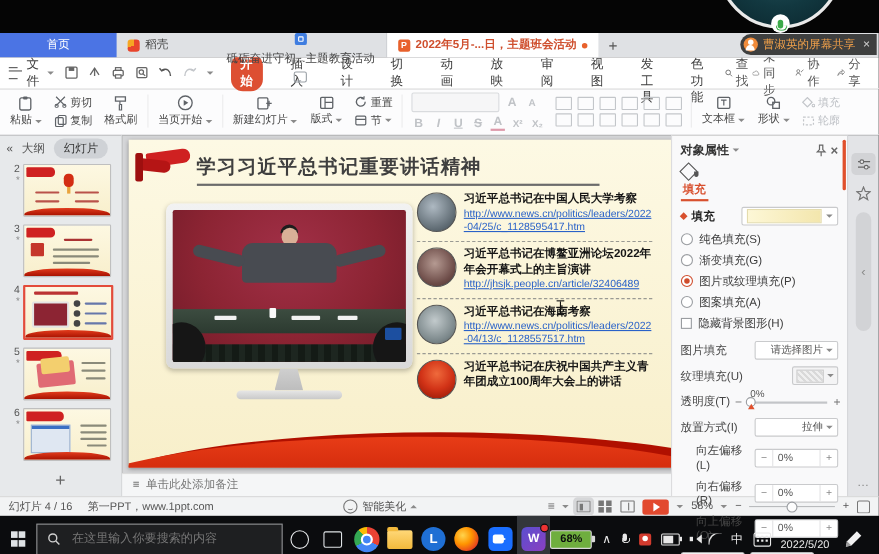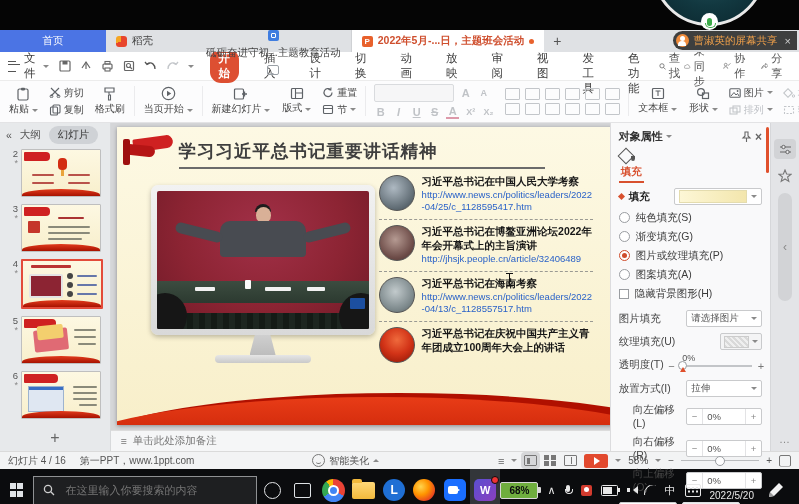--- a/index.html
+++ b/index.html
@@ -117,21 +117,21 @@
   .llist{position:absolute;left:262px;top:44px;width:214px;display:flex;flex-direction:column;}
   .litem{display:flex;gap:7px;padding:4px 0 5px;}
   .ldash{border-top:1.5px dashed #9a9a93;margin:1px 0;}
   .lav{width:36px;height:36px;border-radius:50%;flex:none;border:1.5px solid #555;box-sizing:border-box;}
   .lav1{background:radial-gradient(circle at 40% 35%,#aeb9c2 0%,#5e6a72 70%,#3d474e 100%);}
   .lav2{background:radial-gradient(circle at 45% 40%,#b59a92 0%,#6d4c48 65%,#47302e 100%);}
   .lav3{background:radial-gradient(circle at 45% 40%,#c2cacc 0%,#7d898c 65%,#525c5e 100%);}
   .lav4{background:radial-gradient(circle at 50% 35%,#ef6a3c 0%,#d23317 50%,#8c1404 100%);}
   .ltxt{min-width:0;}
   .lt{font-size:10.5px;font-weight:bold;color:#161616;line-height:1.3;}
-  .lu{font-size:9.5px;color:#2a62c8;line-height:1.3;word-break:break-all;}
+  .lu{font-size:9.5px;color:#2a62c8;text-decoration:underline;line-height:1.3;word-break:break-all;}
   
   .wave{position:absolute;left:-30px;right:-30px;overflow:visible;}
   .w1{bottom:-26px;height:58px;background:#b01000;border-radius:50% 50% 0 0/100% 100% 0 0;position:absolute;left:-40px;right:-40px;}
   .w2{bottom:-30px;height:58px;background:linear-gradient(#e83c17,#c21e04);border-radius:50% 50% 0 0/100% 100% 0 0;position:absolute;left:-60px;right:-20px;}
   .w3{bottom:-46px;height:58px;background:#f2f0e4;border-radius:50% 50% 0 0/100% 100% 0 0;position:absolute;left:-30px;right:-30px;opacity:.25;}
   .ibeam{position:absolute;left:388px;top:146px;width:9px;height:14px;}
   .ibeam:before{content:"";position:absolute;left:4px;top:1px;bottom:1px;width:1.5px;background:#111;}
   .ibeam:after{content:"";position:absolute;left:1px;top:0;width:7px;border-top:1.5px solid #111;box-shadow:0 12.5px 0 #111;height:0;}
   
   .notes{height:20px;background:#f5f6f7;border-top:1px solid #ddd;display:flex;align-items:center;gap:6px;padding:0 10px;font-size:10.5px;color:#777;}
@@ -151,21 +151,21 @@
   .swatchdd{margin-left:auto;width:88px;height:17px;border:1px solid #c9cacc;background:#fff;border-radius:2px;display:flex;align-items:center;padding:0 4px;gap:4px;box-sizing:border-box;}
   .swatchdd .sw{flex:1;height:11px;background:linear-gradient(90deg,#fdf7d6,#f3e6ad);border:1px solid #e4dcae;}
   .prow{display:flex;align-items:center;gap:6px;padding:2.5px 8px;}
   .radio{width:11px;height:11px;border:1px solid #9a9da1;border-radius:50%;box-sizing:border-box;flex:none;background:#fff;}
   .radio.on{border-color:#cf4c2c;position:relative;}
   .radio.on:after{content:"";position:absolute;inset:2px;border-radius:50%;background:#cf4c2c;}
   .check{width:10px;height:10px;border:1px solid #9a9da1;box-sizing:border-box;flex:none;background:#fff;}
   .frow{display:flex;align-items:center;padding:3px 8px;gap:4px;}
   .frow .lab{flex:1;color:#454545;}
   .ddbtn{width:76px;height:17px;border:1px solid #c9cacc;background:#fff;border-radius:2px;display:flex;align-items:center;padding:0 4px;gap:3px;font-size:9.5px;color:#555;box-sizing:border-box;white-space:nowrap;overflow:hidden;}
-  .ddbtn .fx{flex:1;overflow:hidden;text-overflow:ellipsis;}
+  .ddbtn .fx{flex:1;overflow:hidden;text-overflow:ellipsis;text-align:right;}
   .texdd{width:42px;height:17px;border:1px solid #c9cacc;background:#f4f4f5;border-radius:2px;display:flex;align-items:center;padding:0 3px;gap:3px;box-sizing:border-box;}
   .texdd .sw{flex:1;height:10px;background:repeating-linear-gradient(45deg,#d9d9d9 0 2px,#efefef 2px 4px);border:1px solid #ccc;}
   .slider-wrap{position:relative;width:92px;height:18px;flex:none;}
   .slider-line{position:absolute;left:10px;right:10px;top:9px;height:1.5px;background:#c3c5c8;}
   .slider-handle{position:absolute;left:8px;top:5px;width:9px;height:9px;border-radius:50%;background:#fff;border:1px solid #9a9da1;box-sizing:border-box;}
   .slider-val{position:absolute;left:12px;top:-3px;font-size:9px;color:#555;}
   .slider-mark{position:absolute;left:10px;top:11px;width:0;height:0;border-left:3.5px solid transparent;border-right:3.5px solid transparent;border-bottom:5px solid #e0502c;}
   .smin,.splus{position:absolute;top:4px;font-size:11px;color:#777;}
   .smin{left:-2px;}.splus{right:-2px;}
   .stepper{width:76px;height:17px;border:1px solid #c9cacc;background:#fff;border-radius:2px;display:flex;align-items:center;box-sizing:border-box;font-size:9.5px;color:#555;}
@@ -494,39 +494,20 @@
       <span><span>文本框</span> <span class="caret"></span></span>
     </div>
     <div class="rbig">
       <svg width="14" height="13" viewBox="0 0 14 13">
           <circle cx="5" cy="5" r="3.4" fill="none" stroke="#5f6368" stroke-width="1.2"></circle>
           <rect x="6.5" y="6" width="6" height="5.5" fill="none" stroke="#5f6368" stroke-width="1.2"></rect>
         </svg>
       <span><span>形状</span> <span class="caret"></span></span>
     </div>
     <div class="rcol">
-      <span class="rsm">
-          <svg width="12" height="10" viewBox="0 0 12 10">
-            <rect x="0.8" y="0.8" width="10.4" height="8.4" rx="1" fill="none" stroke="#5f6368" stroke-width="1.1"></rect>
-            <path d="M2 8 L5 4.5 L7 7 L8.5 5.5 L10 8" fill="none" stroke="#5f6368" stroke-width="1"></path>
-            <circle cx="8.6" cy="3" r="0.9" fill="#5f6368"></circle>
-          </svg>
-          <span>图片</span> 
-          <span class="caret"></span>
-        </span>
-      <span class="rsm dis">
-          <svg width="12" height="10" viewBox="0 0 12 10">
-            <rect x="1" y="3" width="7" height="6" fill="none" stroke="#c3c6ca" stroke-width="1.1"></rect>
-            <rect x="4" y="1" width="7" height="6" fill="none" stroke="#c3c6ca" stroke-width="1.1"></rect>
-          </svg>
-          <span>排列</span> 
-          <span class="caret"></span>
-        </span>
-    </div>
-    <div class="rcol">
       <span class="rsm dis">
           <svg width="12" height="10" viewBox="0 0 12 10">
             <rect x="2" y="2" width="6" height="6" transform="rotate(45 5 5)" fill="none" stroke="#c3c6ca" stroke-width="1.1"></rect>
             <circle cx="10.5" cy="8" r="1.2" fill="#c3c6ca"></circle>
           </svg>
           <span>填充</span> 
         </span>
       <span class="rsm dis">
           <svg width="12" height="10" viewBox="0 0 12 10">
             <rect x="1.5" y="1.5" width="9" height="7" fill="none" stroke="#c3c6ca" stroke-width="1.1" stroke-dasharray="2 1.5"></rect>

